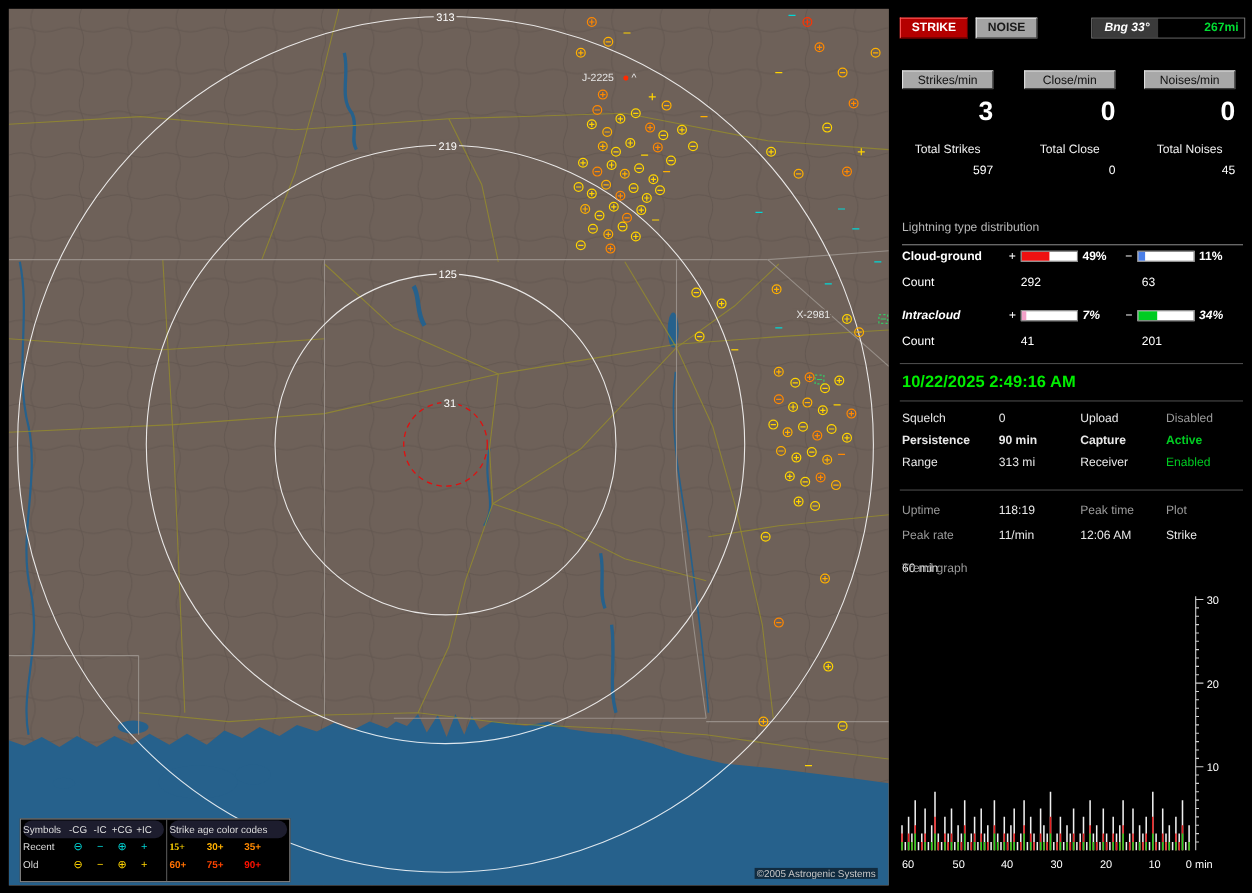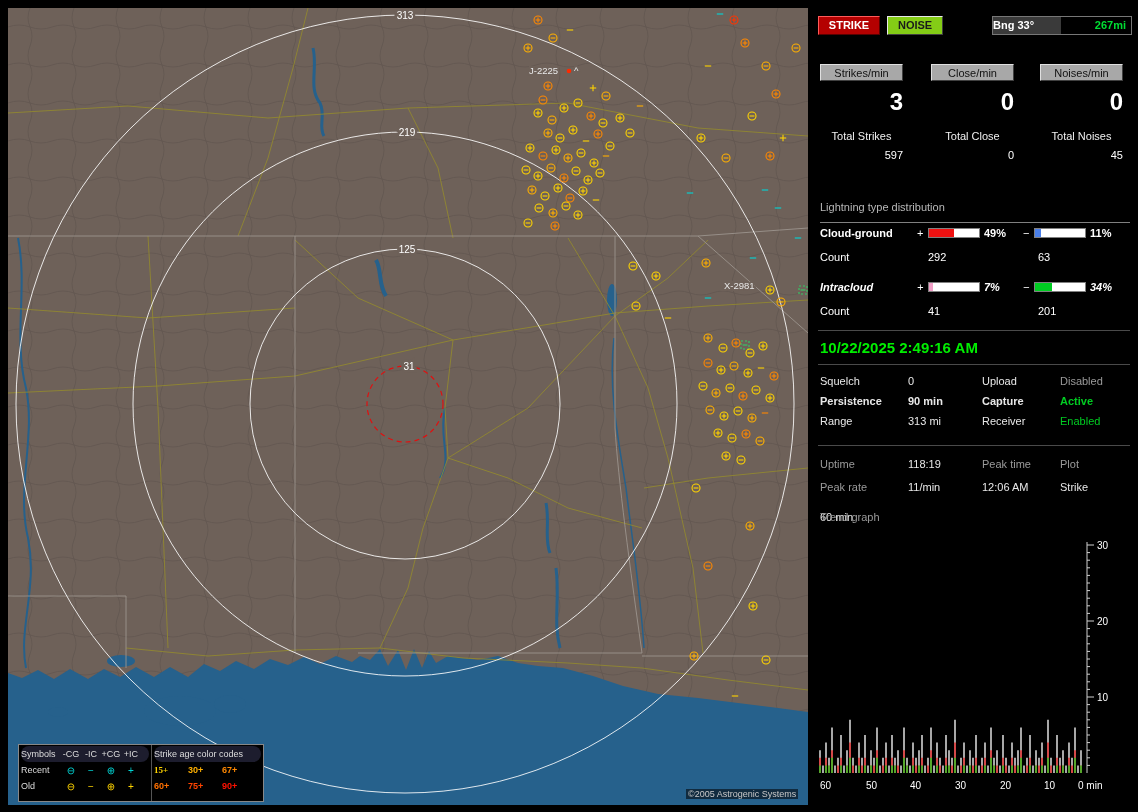--- a/index.html
+++ b/index.html
@@ -30,24 +30,24 @@
   .lg-sym{width:20px;display:inline-block;text-align:center;font-size:10px;}
   .lg-age{width:34px;display:inline-block;font-weight:bold;}
   #copyright{position:absolute;left:678px;top:781px;font-size:9px;color:#c8c8c8;background:rgba(0,0,0,0.55);padding:0 2px;z-index:6;}
 
   
   #panel{position:absolute;left:816px;top:8px;width:316px;height:797px;background:#000;color:#e8e8e8;font-size:11px;}
   .abs{position:absolute;}
   .btn{display:inline-block;text-align:center;font-weight:bold;cursor:pointer;
        border:1px solid;box-sizing:border-box;font-size:11px;line-height:17px;}
   .btn-strike{background:#b40000;color:#fff;border-color:#ff5a5a #5a0000 #5a0000 #ff5a5a;}
-  .btn-noise{background:#84cc16;color:#1a1a1a;border-color:#e8e8e8 #404040 #404040 #e8e8e8;}
+  .btn-noise{background:#a3a3a3;color:#1a1a1a;border-color:#e8e8e8 #404040 #404040 #e8e8e8;}
   .btn-gray{background:#a8a8a8;color:#111;border-color:#e0e0e0 #404040 #404040 #e0e0e0;font-weight:normal;}
   #bng-box{position:absolute;left:174px;top:0;width:140px;height:19px;border:1px solid #777;box-sizing:border-box;display:flex;}
-  #bng-label{background:#3a3a3a;color:#fff;font-weight:bold;width:68px;line-height:17px;padding-left:0;box-sizing:border-box;}
+  #bng-label{background:#3a3a3a;color:#fff;font-weight:bold;width:60px;line-height:17px;padding-left:11px;box-sizing:border-box;font-style:italic;}
   #bng-dist{background:#000;color:#00dd33;font-weight:bold;flex:1;text-align:right;line-height:17px;padding-right:5px;}
   .big-num{font-size:24px;font-weight:bold;color:#fff;text-align:right;}
   .tot-label{text-align:center;color:#f0f0f0;}
   .tot-val{text-align:right;color:#fff;padding-right:3px;}
   .hr{position:absolute;left:2px;right:2px;border-top:1px solid #4a4a4a;height:0;}
   .sec-title{color:#b8b8b8;}
   .dist-row{position:absolute;left:4px;right:2px;height:13px;display:flex;align-items:center;}
   .dl{width:97px;font-weight:bold;color:#fff;}
   .dl.plain{font-weight:normal;}
   .sign{width:11px;color:#fff;text-align:left;}
@@ -643,21 +643,21 @@
           <span id="legend-old-syms"><span class="lg-sym" style="color: rgb(255, 212, 0);">⊖</span><span class="lg-sym" style="color: rgb(255, 212, 0);">−</span><span class="lg-sym" style="color: rgb(255, 212, 0);">⊕</span><span class="lg-sym" style="color: rgb(255, 212, 0);">+</span></span>
         </div>
       </div>
       <div class="lg-right">
         <div class="lg-row hdr">
             <span>Strike age color codes</span>
           </div>
         <div class="lg-row" id="age-row-1">
             <span class="lg-age" style="color: rgb(255, 212, 0); font-family: Liberation Serif, serif;">15+</span>
             <span class="lg-age" style="color: rgb(255, 176, 0);">30+</span>
-            <span class="lg-age" style="color: rgb(255, 136, 0);">67+</span>
+            <span class="lg-age" style="color: rgb(255, 136, 0);">35+</span>
           </div>
         <div class="lg-row" id="age-row-2">
             <span class="lg-age" style="color: rgb(255, 112, 0);">60+</span>
             <span class="lg-age" style="color: rgb(255, 68, 0);">75+</span>
             <span class="lg-age" style="color: rgb(255, 17, 0);">90+</span>
           </div>
       </div>
     </div>
 
     <div id="copyright">©2005 Astrogenic Systems</div>

